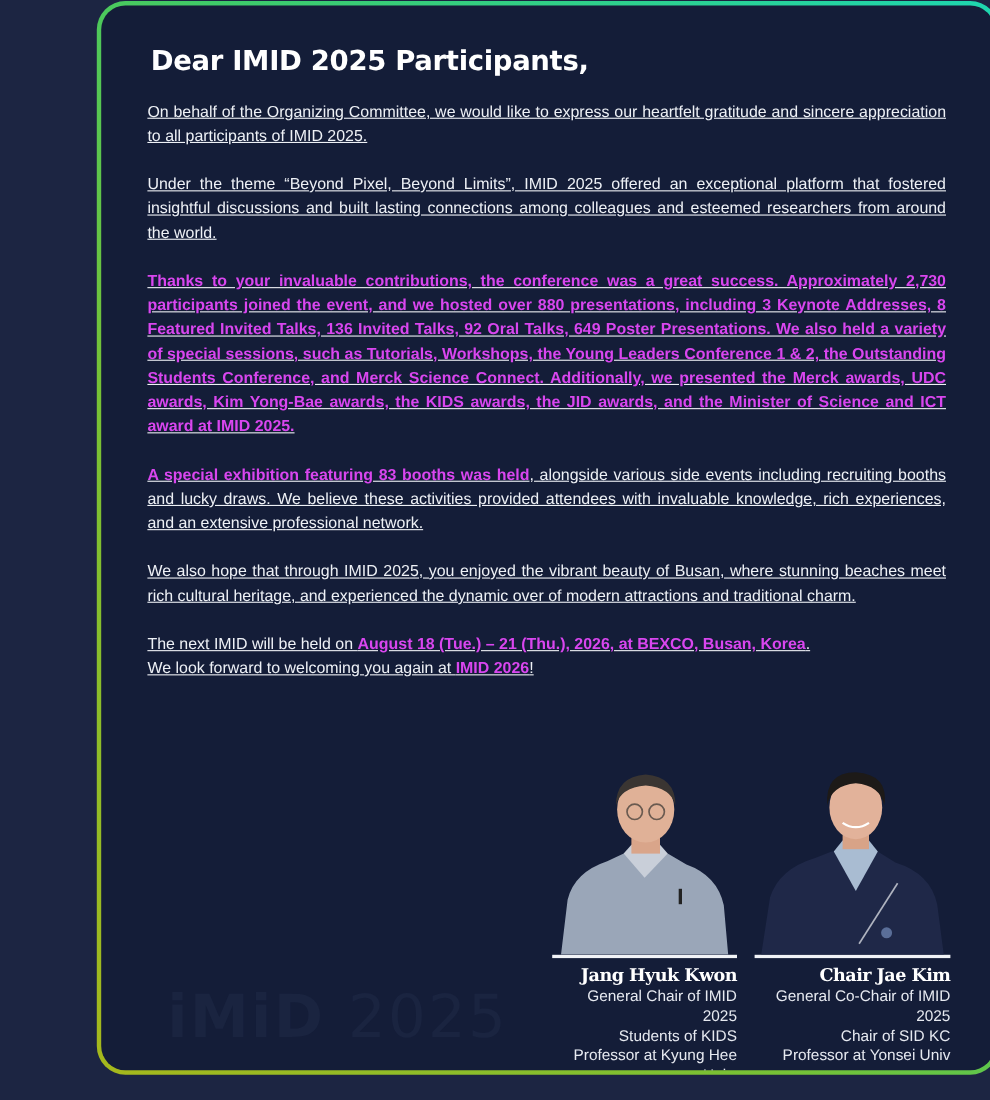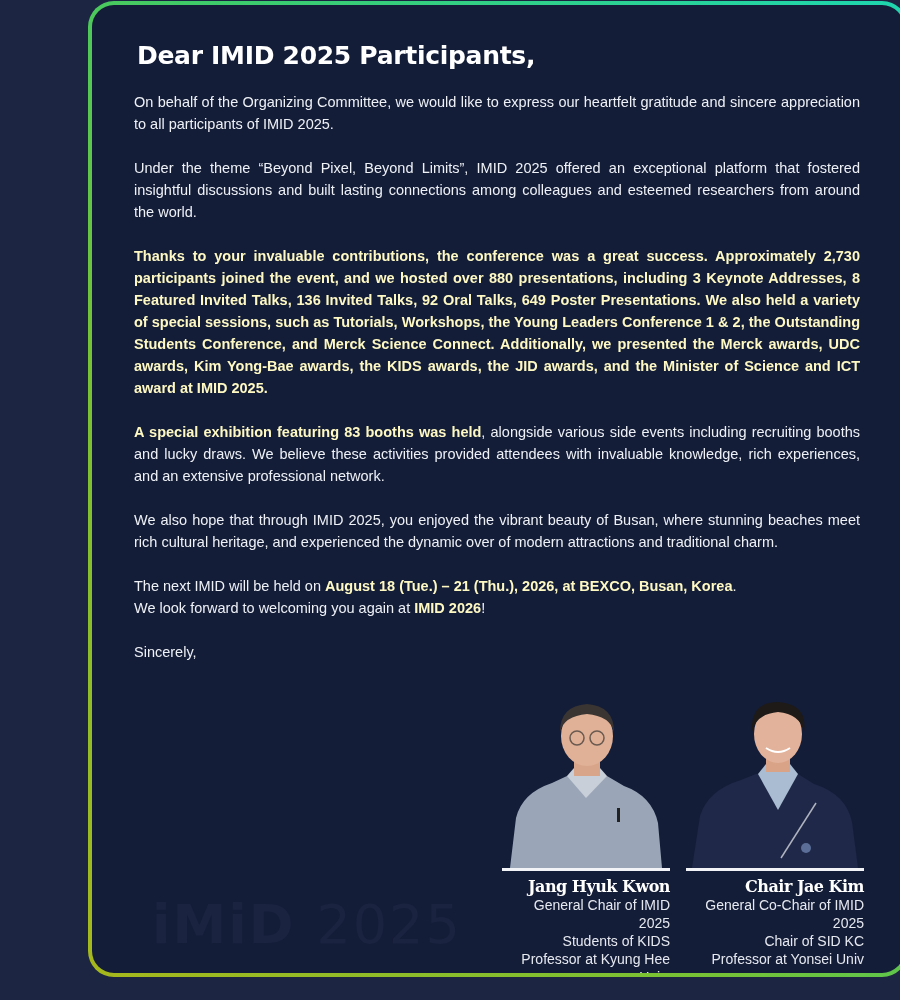--- a/index.html
+++ b/index.html
@@ -38,22 +38,22 @@
       font-size: 25px; font-weight: bold;
       color: #ffffff; letter-spacing: -0.3px;
     }
     .body {
       position: absolute; left: 42px; top: 86px;
       width: 726px;
       font-size: 14.5px; line-height: 22px;
       text-align: justify;
       color: #eef1f6;
     }
-    .body p { margin: 0 0 22px 0; }
-    .body b { font-weight: bold; color: #fef9c3; }
+    .body p { margin: 0 0 22px 0; text-decoration: underline; }
+    .body b { font-weight: bold; color: #d946ef; }
     .closing { margin: 0; }
     .signers {
       position: absolute; top: 693px; left: 420px;
       width: 358px; height: 260px;
     }
     .signer {
       position: absolute; top: 0; width: 175px;
       text-align: right;
     }
     .signer.one { left: -10px; width: 168px; }
@@ -87,21 +87,20 @@
 
     <h1 class="title">Dear IMID 2025 Participants,</h1>
 
     <div class="body">
       <p>On behalf of the Organizing Committee, we would like to express our heartfelt gratitude and sincere appreciation to all participants of IMID 2025.</p>
       <p>Under the theme “Beyond Pixel, Beyond Limits”, IMID 2025 offered an exceptional platform that fostered insightful discussions and built lasting connections among colleagues and esteemed researchers from around the world.</p>
       <p><b>Thanks to your invaluable contributions, the conference was a great success. Approximately 2,730 participants joined the event, and we hosted over 880 presentations, including 3 Keynote Addresses, 8 Featured Invited Talks, 136 Invited Talks, 92 Oral Talks, 649 Poster Presentations. We also held a variety of special sessions, such as Tutorials, Workshops, the Young Leaders Conference 1 &amp; 2, the Outstanding Students Conference, and Merck Science Connect. Additionally, we presented the Merck awards, UDC awards, Kim Yong-Bae awards, the KIDS awards, the JID awards, and the Minister of Science and ICT award at IMID 2025.</b></p>
       <p><b>A special exhibition featuring 83 booths was held</b><span>, alongside various side events including recruiting booths and lucky draws. We believe these activities provided attendees with invaluable knowledge, rich experiences, and an extensive professional network.</span></p>
       <p>We also hope that through IMID 2025, you enjoyed the vibrant beauty of Busan, where stunning beaches meet rich cultural heritage, and experienced the dynamic over of modern attractions and traditional charm.</p>
       <p style="text-align:left"><span>The next IMID will be held on </span><b>August 18 (Tue.) – 21 (Thu.), 2026, at BEXCO, Busan, Korea</b><span>.</span><br><span>We look forward to welcoming you again at </span><b>IMID 2026</b><span>!</span></p>
-      <p class="closing" style="text-align:left">Sincerely,</p>
     </div>
 
     <div class="signers">
       <div class="signer one">
         <div class="photo">
           <svg width="168" height="170" viewBox="0 0 168 170">
             <path d="M8 170 L14 120 Q20 95 50 85 L65 78 L105 78 L122 88 Q150 98 156 125 L160 170 Z" fill="#9aa6b8"></path>
             <path d="M65 78 L84 100 L105 78 L98 70 L72 70 Z" fill="#c9cfd9"></path>
             <rect x="72" y="56" width="26" height="22" fill="#d9a58a"></rect>
             <ellipse cx="85" cy="38" rx="26" ry="30" fill="#e0b197"></ellipse>

